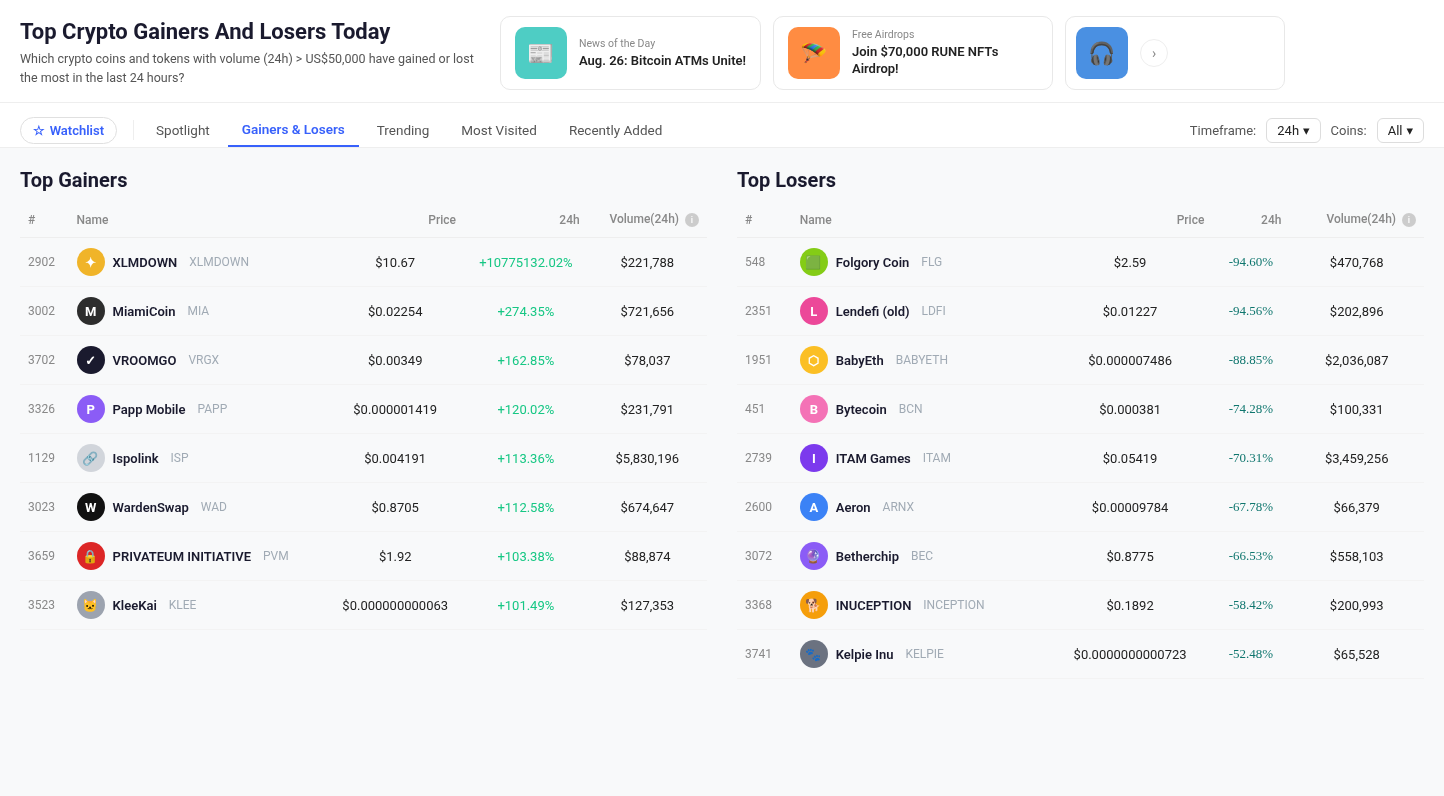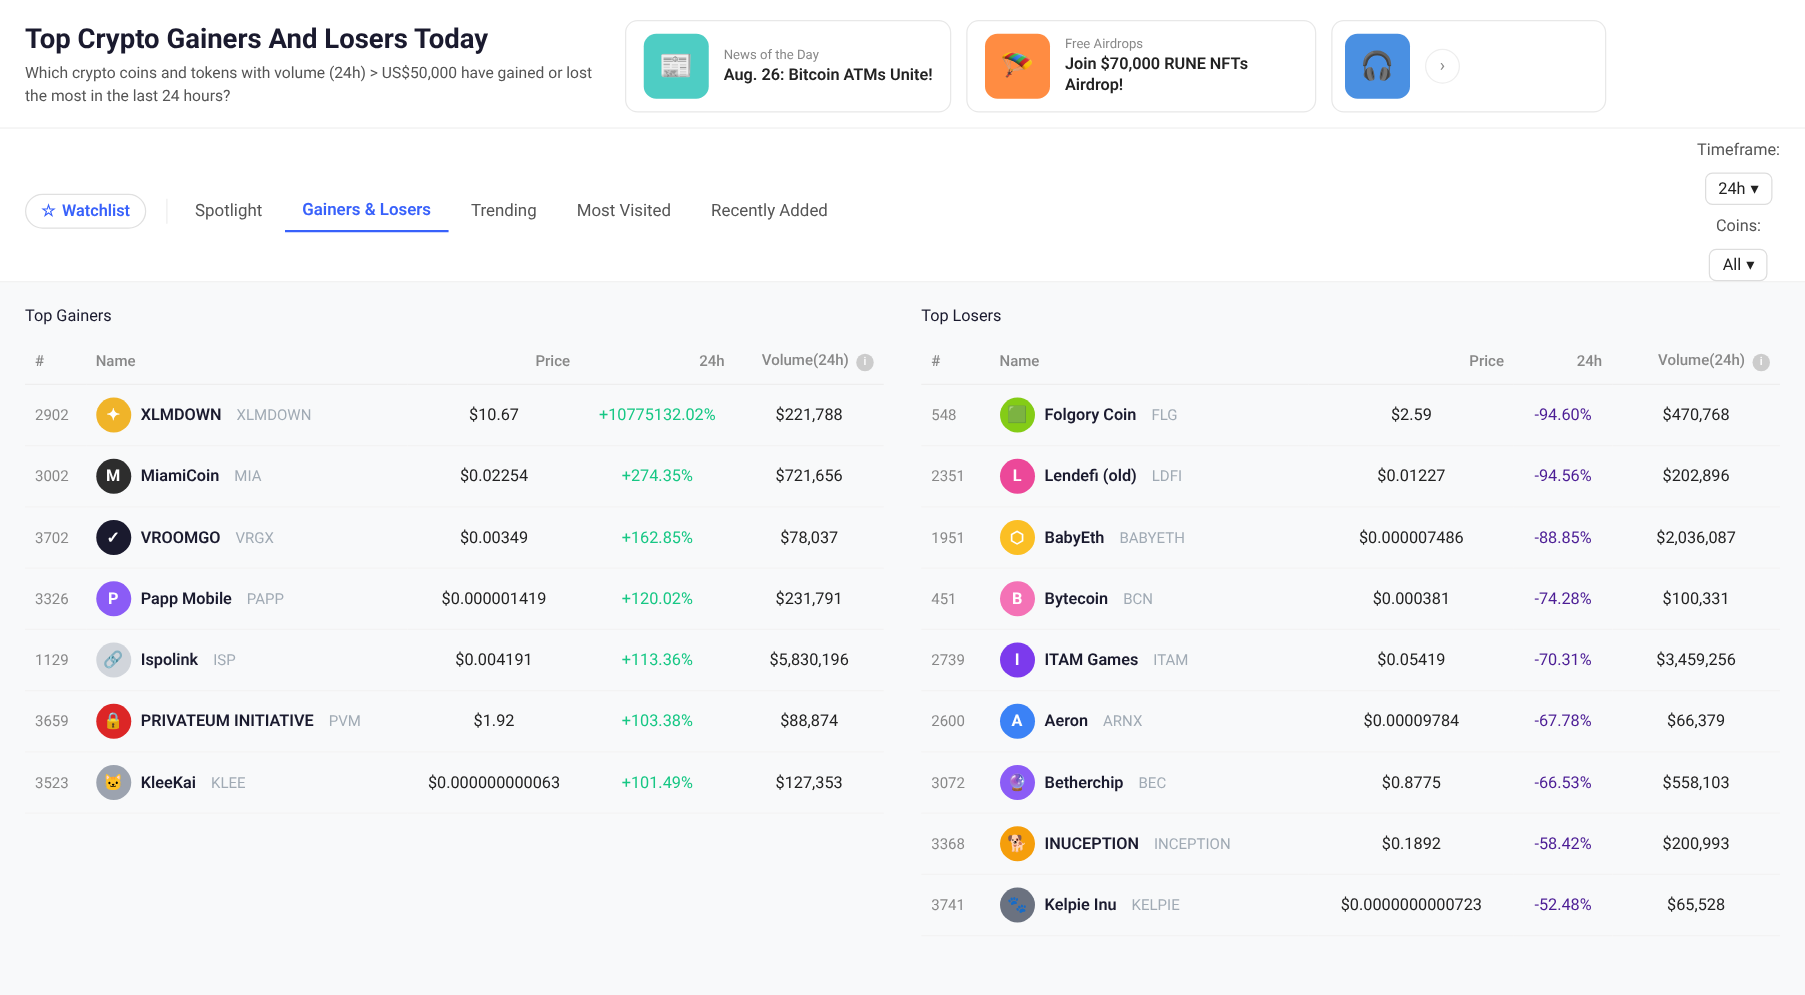--- a/index.html
+++ b/index.html
@@ -14,37 +14,37 @@
     .news-card-icon { width: 52px; height: 52px; border-radius: 10px; display: flex; align-items: center; justify-content: center; font-size: 22px; flex-shrink: 0; }
     .news-card-icon.teal { background: #4ecdc4; }
     .news-card-icon.orange { background: #ff8c42; }
     .news-card-icon.blue { background: #4a90e2; }
     .news-card-label { font-size: 10.5px; color: #888; margin-bottom: 3px; }
     .news-card-text { font-size: 13px; font-weight: 600; color: #222; line-height: 1.3; }
     .nav-bar { display: flex; align-items: center; padding: 10px 20px 0 20px; background: #fff; border-bottom: 1px solid #eee; gap: 4px; }
     .nav-tab { padding: 8px 14px; font-size: 13.5px; color: #555; cursor: pointer; border-radius: 6px 6px 0 0; border: none; background: none; white-space: nowrap; }
     .nav-tab.active { color: #3861fb; font-weight: 600; border-bottom: 2px solid #3861fb; }
     .nav-tab.watchlist { display: flex; align-items: center; gap: 5px; color: #3861fb; font-weight: 600; border: 1px solid #e0e0e0; border-radius: 20px; padding: 5px 12px; margin-right: 8px; font-size: 13px; }
-    .timeframe-section { margin-left: auto; display: flex; align-items: center; gap: 10px; font-size: 13px; color: #555; flex-direction: column; }
+    .timeframe-section { margin-left: auto; display: flex; align-items: center; gap: 10px; font-size: 13px; color: #555; }
     .dropdown-btn { border: 1px solid #ddd; border-radius: 6px; padding: 4px 10px; background: #fff; cursor: pointer; font-size: 13px; color: #222; display: flex; align-items: center; gap: 4px; }
     .main-content { padding: 20px; display: flex; gap: 30px; background: #f8f9fa; }
     .half-table { flex: 1; }
-    .section-title { font-size: 13px; font-weight: 400; color: #1a1a2e; margin-bottom: 14px; }
+    .section-title { font-size: 20px; font-weight: 700; color: #1a1a2e; margin-bottom: 14px; }
     table { width: 100%; border-collapse: collapse; }
     th { text-align: left; font-size: 12px; color: #888; font-weight: 500; padding: 6px 8px 10px 8px; border-bottom: 1px solid #eee; }
     th.right { text-align: right; }
     td { padding: 10px 8px; border-bottom: 1px solid #f3f3f3; font-size: 13px; vertical-align: middle; }
     td.right { text-align: center; }
     td.num { color: #888; font-size: 12px; }
     .coin-name-cell { display: flex; align-items: center; gap: 8px; }
     .coin-icon { width: 28px; height: 28px; border-radius: 50%; display: flex; align-items: center; justify-content: center; font-size: 13px; font-weight: 700; flex-shrink: 0; }
     .coin-name { font-weight: 600; color: #1a1a2e; font-size: 13px; }
     .coin-symbol { color: #a0aab4; font-size: 12px; margin-left: 4px; }
     .green { color: #16c784; }
-    .red { color: #4c1d95; }
+    .red { color: #0f766e; font-family: Liberation Serif, serif; }
     .info-icon { display: inline-block; width: 14px; height: 14px; border-radius: 50%; background: #ccc; color: #fff; font-size: 9px; text-align: center; line-height: 14px; cursor: pointer; margin-left: 3px; }
     .nav-separator { width: 1px; height: 20px; background: #eee; margin: 0 4px; }
     .chevron-right { width: 28px; height: 28px; border-radius: 50%; background: #fff; border: 1px solid #eee; display: flex; align-items: center; justify-content: center; cursor: pointer; font-size: 14px; color: #888; }
   </style>
 </head>
 <body>
 
 <div>
 
   <div class="top-section">
@@ -185,20 +185,33 @@
         <div class="coin-icon" style="background:#d1d5db;color:#fff;">🔗</div>
         <span class="coin-name">Ispolink</span>
         <span class="coin-symbol">ISP</span>
       </div>
     </td>
     <td class="right">$0.004191</td>
     <td class="right green">+113.36%</td>
     <td class="right">$5,830,196</td>
   </tr>
             <tr>
+    <td class="num">3023</td>
+    <td>
+      <div class="coin-name-cell">
+        <div class="coin-icon" style="background:#111;color:#fff;">W</div>
+        <span class="coin-name">WardenSwap</span>
+        <span class="coin-symbol">WAD</span>
+      </div>
+    </td>
+    <td class="right">$0.8705</td>
+    <td class="right green">+112.58%</td>
+    <td class="right">$674,647</td>
+  </tr>
+            <tr>
     <td class="num">3659</td>
     <td>
       <div class="coin-name-cell">
         <div class="coin-icon" style="background:#dc2626;color:#fff;">🔒</div>
         <span class="coin-name">PRIVATEUM INITIATIVE</span>
         <span class="coin-symbol">PVM</span>
       </div>
     </td>
     <td class="right">$1.92</td>
     <td class="right green">+103.38%</td>

